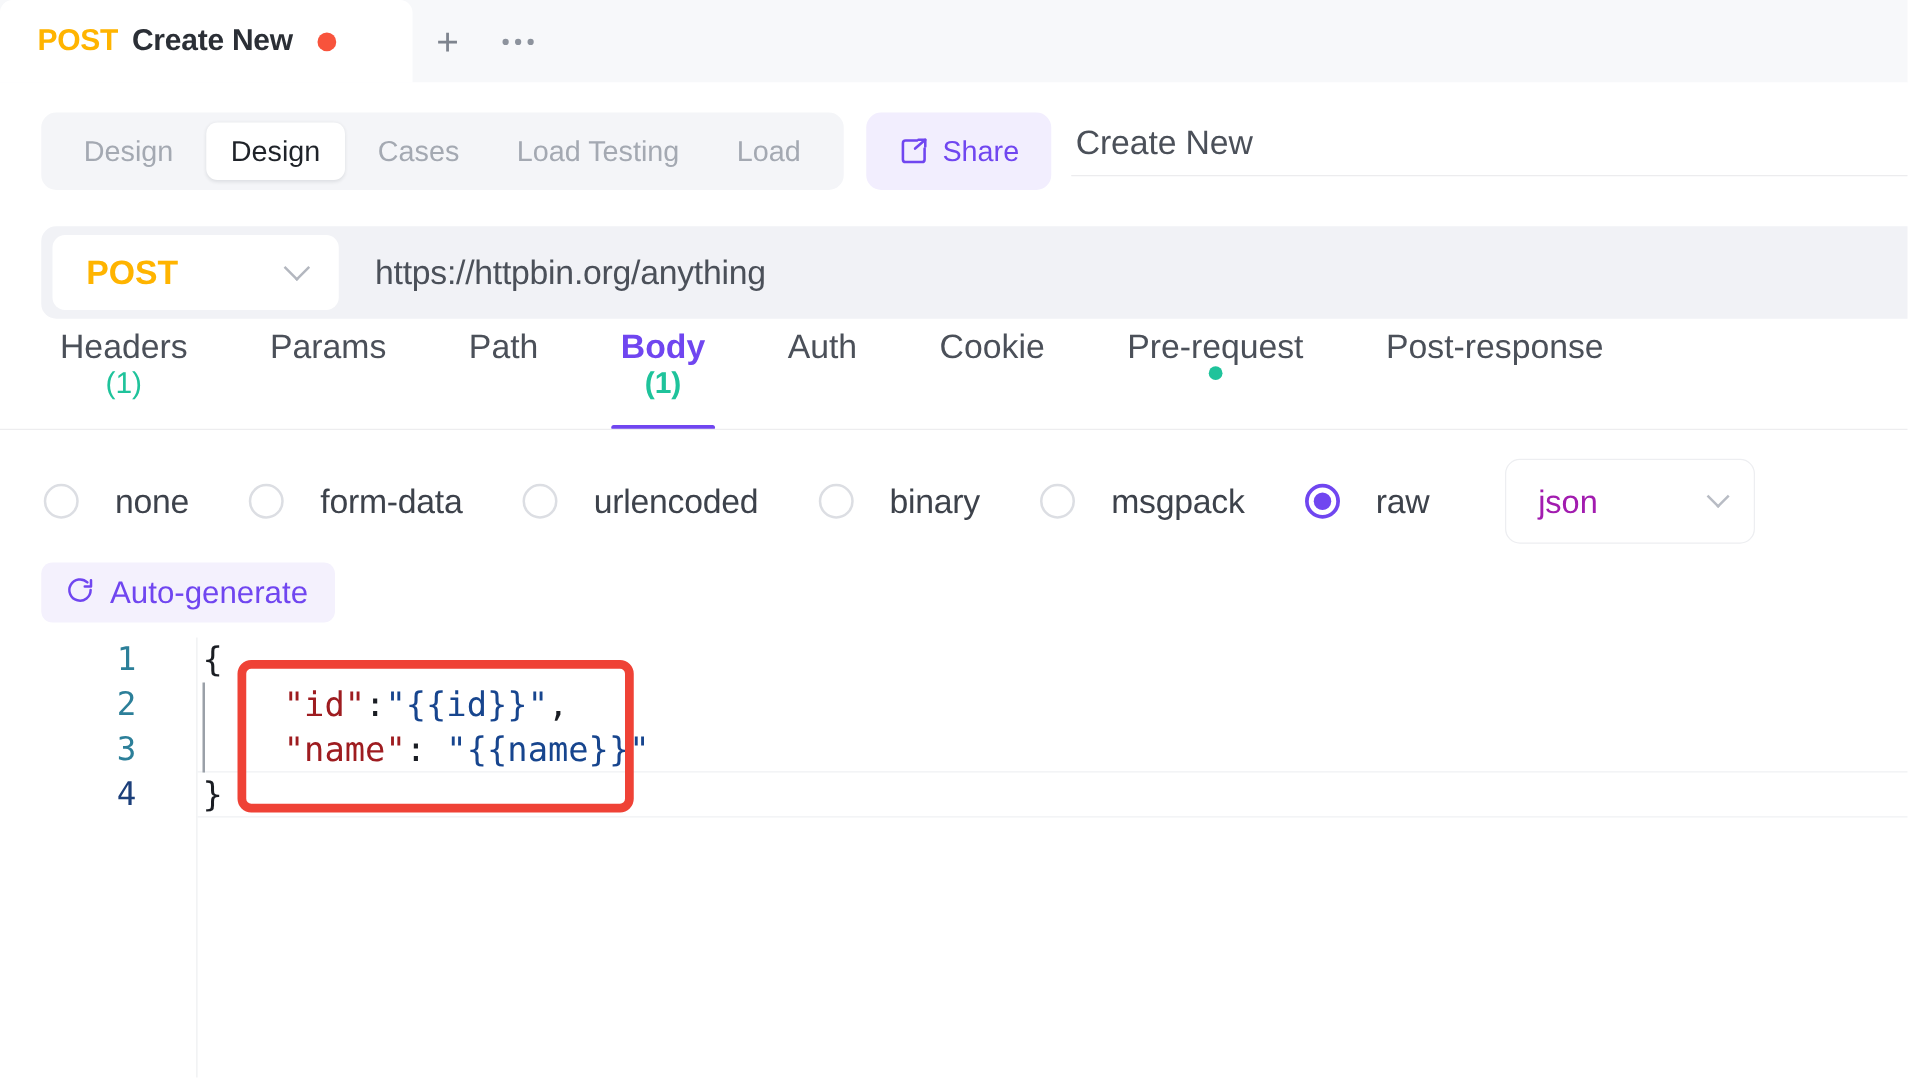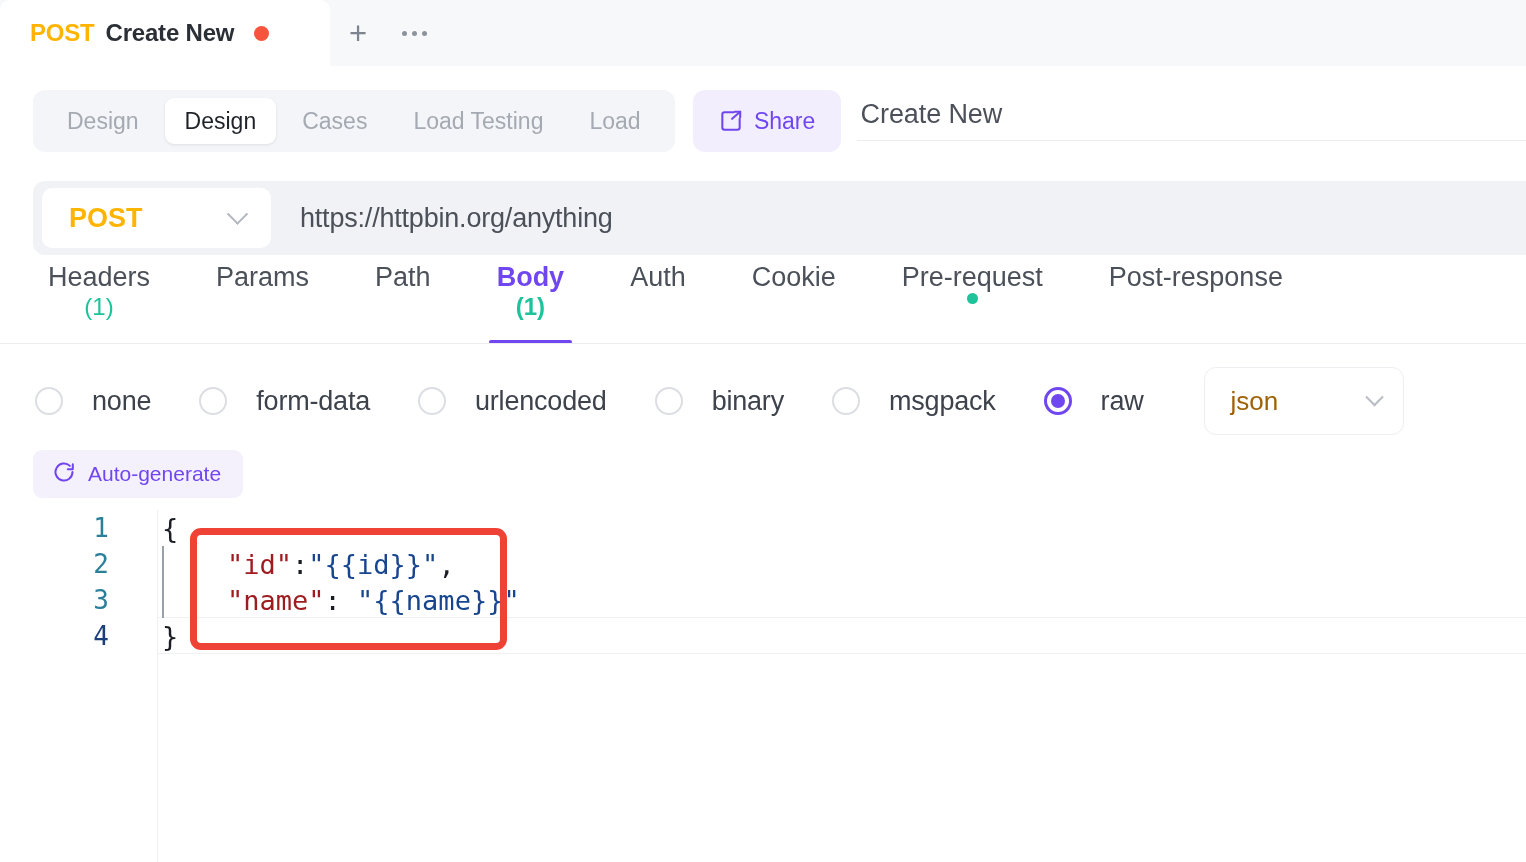--- a/index.html
+++ b/index.html
@@ -263,41 +263,41 @@
     margin-left: 12px;
     width: 200px; height: 68px;
     border: 1px solid #edeef1;
     border-radius: 12px;
     background: #fff;
     display: flex;
     align-items: center;
     justify-content: space-between;
     padding: 0 22px 0 26px;
   }
-  .json-select .txt { font-size: 26px; color: #a16207; }
+  .json-select .txt { font-size: 26px; color: #a21caf; }
   .chev2 {
     width: 13px; height: 13px;
     border-right: 2.2px solid #b8bcc4;
     border-bottom: 2.2px solid #b8bcc4;
     transform: rotate(45deg) translate(-3px,-3px);
   }
 
   
   .autogen {
     position: absolute;
     left: 33px; top: 450px;
     height: 48px;
     background: #f4f1fd;
     border-radius: 9px;
     display: flex;
     align-items: center;
     gap: 12px;
     padding: 0 22px 0 19px;
   }
-  .autogen .txt { color: #7046f0; font-size: 21px; }
+  .autogen .txt { color: #7046f0; font-size: 25px; }
 
   
   .editor {
     position: absolute;
     left: 0; top: 510px;
     width: 1526px; height: 352px;
     background: #ffffff;
   }
   .gutter {
     position: absolute;

